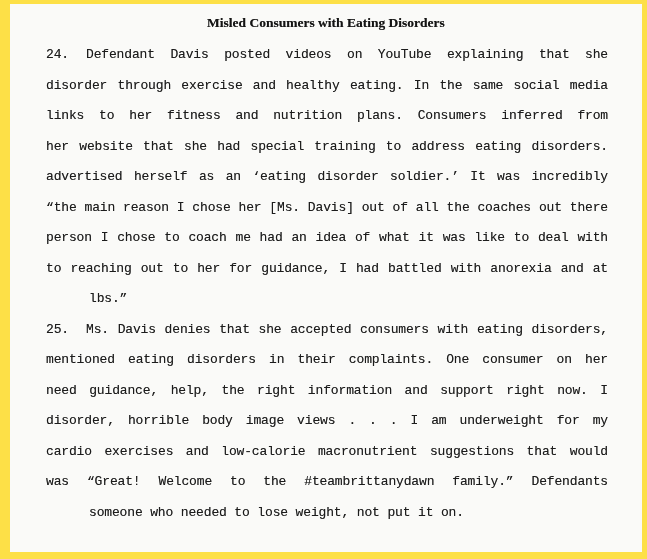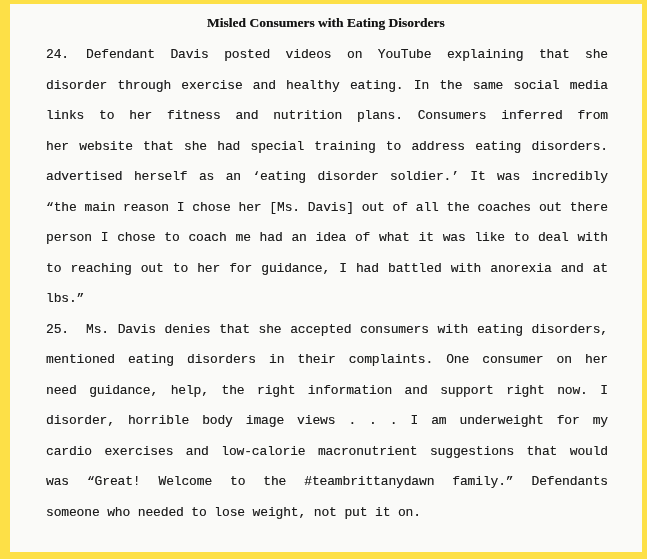--- a/index.html
+++ b/index.html
@@ -47,20 +47,21 @@
     font-size: 13px;
     letter-spacing: -0.15px;
     text-align: justify;
     text-align-last: justify;
     overflow: hidden;
     white-space: normal;
     text-shadow: 0 0 0.5px rgba(25,25,25,0.5);
   }
   .line.last {
     text-align-last: left;
+    margin-left: 43px;
   }
   .pnum {
     display: inline-block;
     min-width: 40px;
   }
 </style>
 </head>
 <body>
 
 <div class="frame" style="background: #fde047;">

